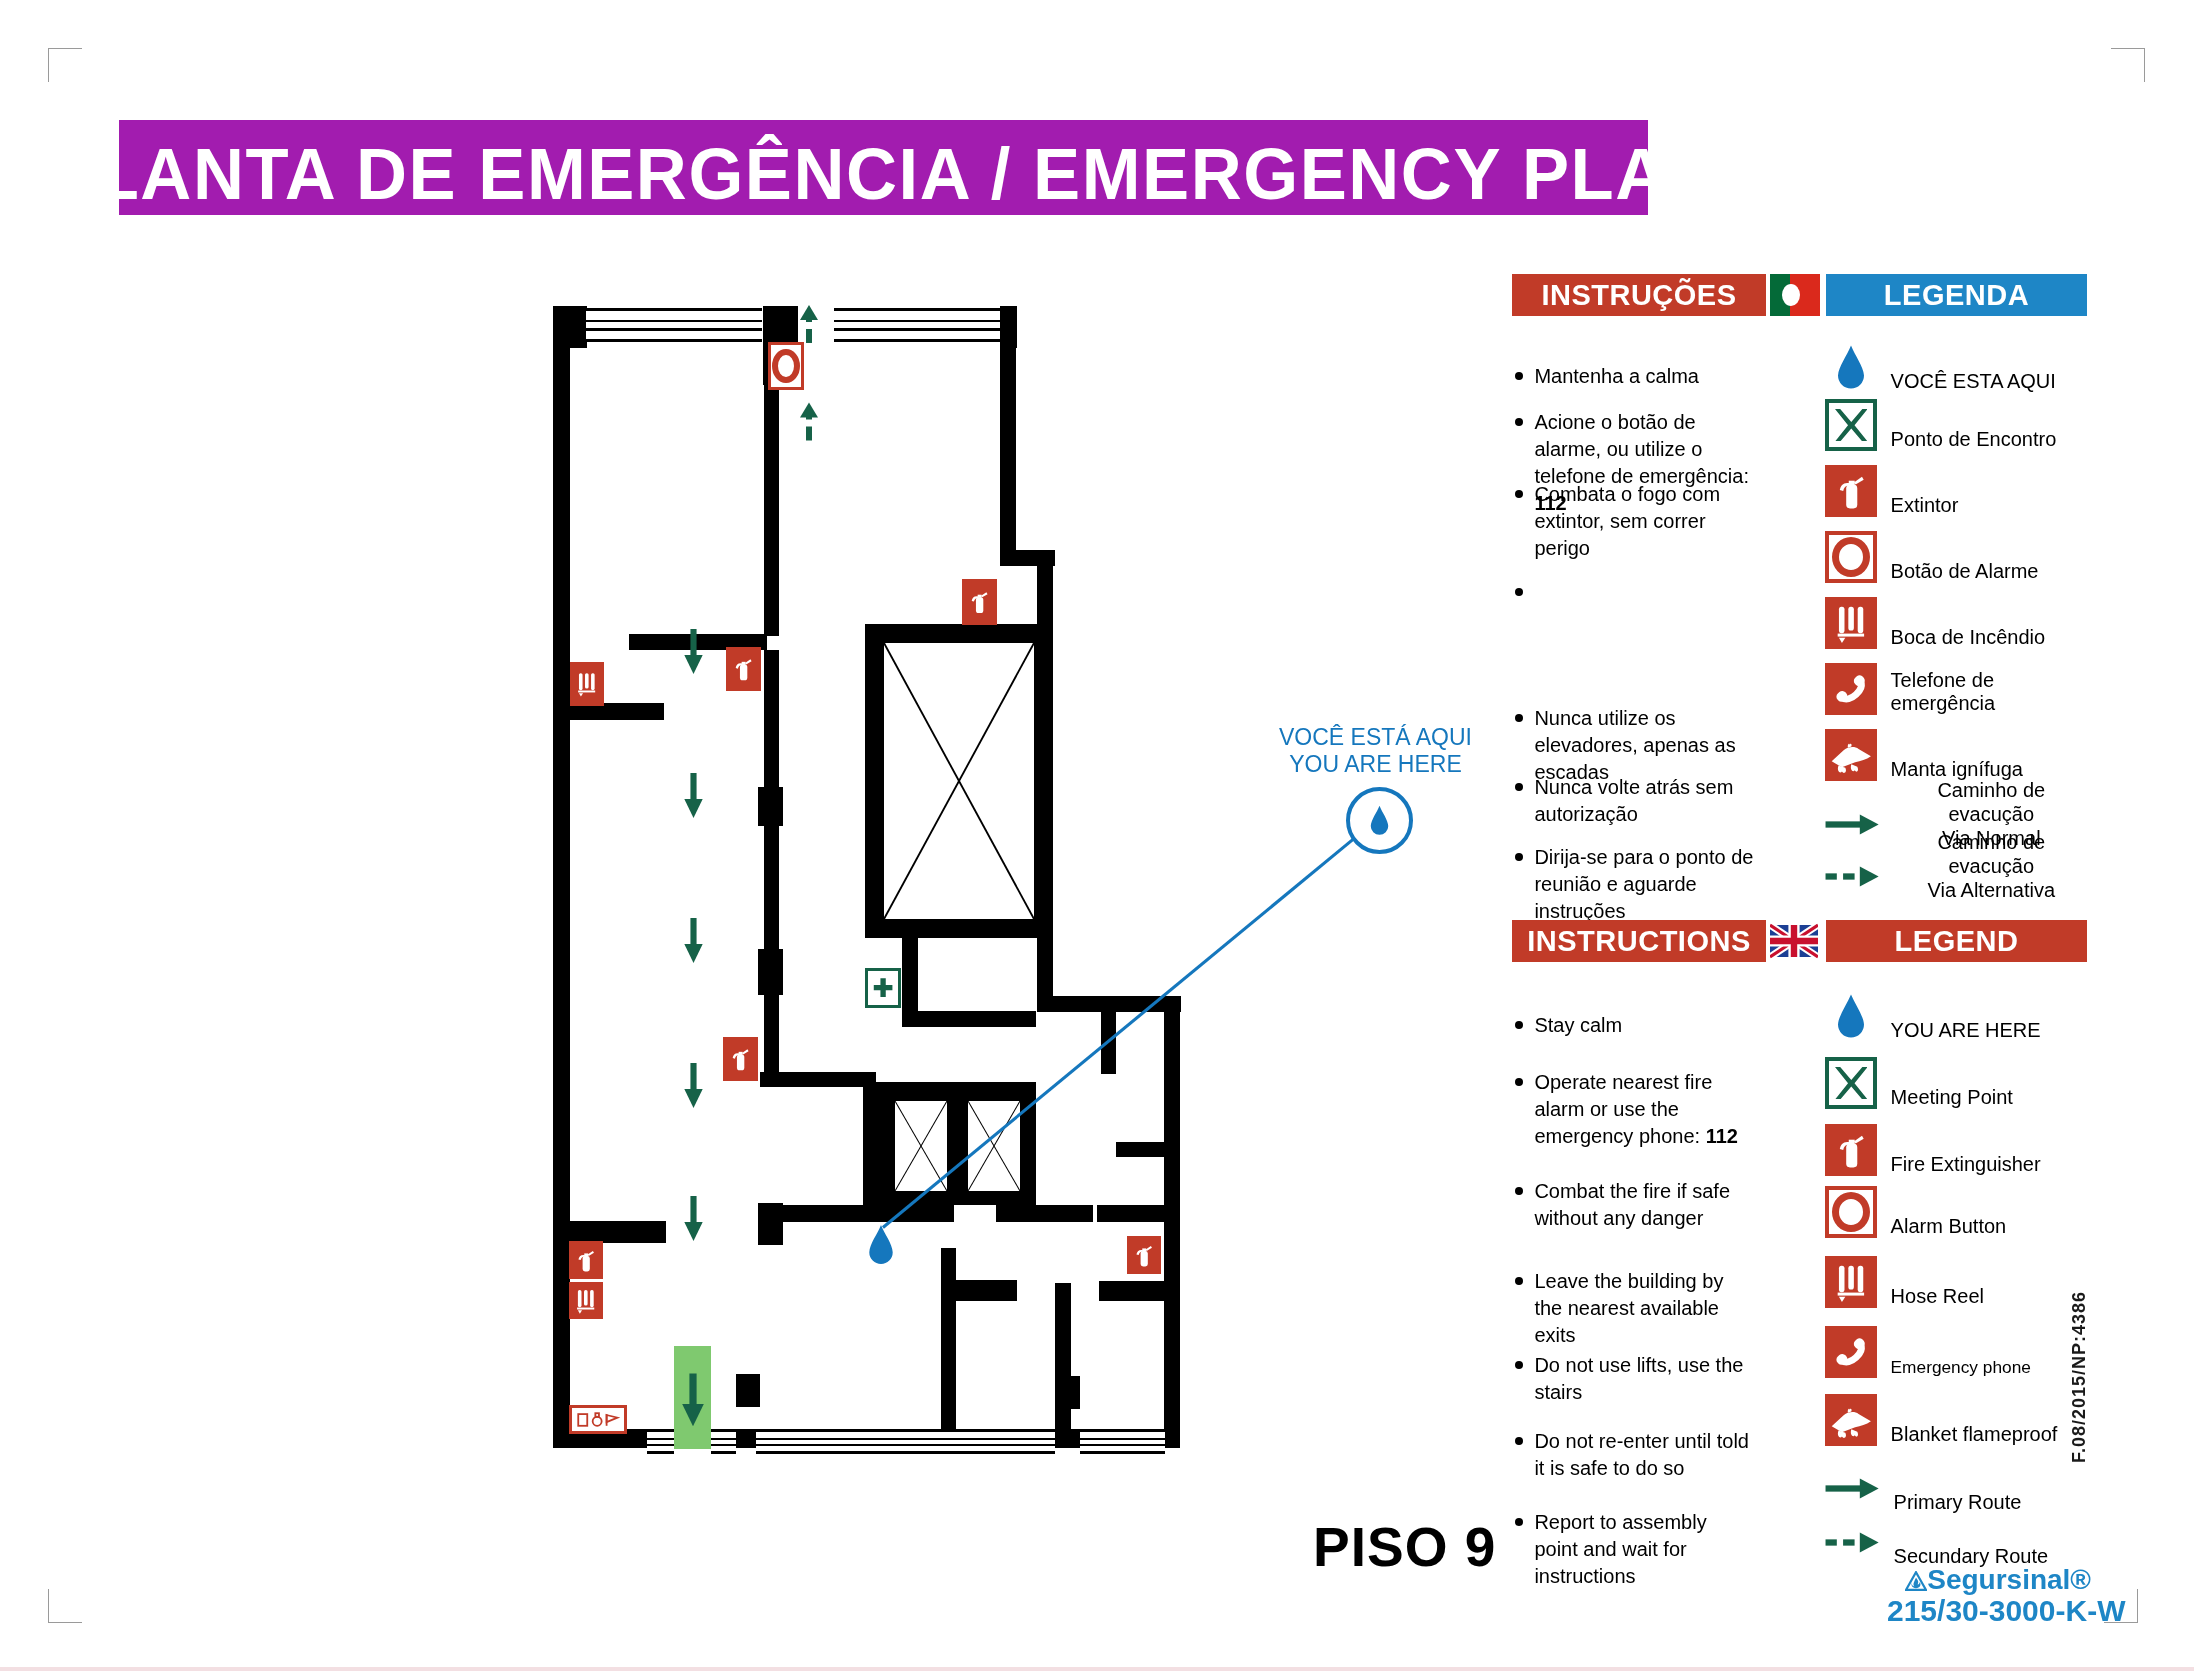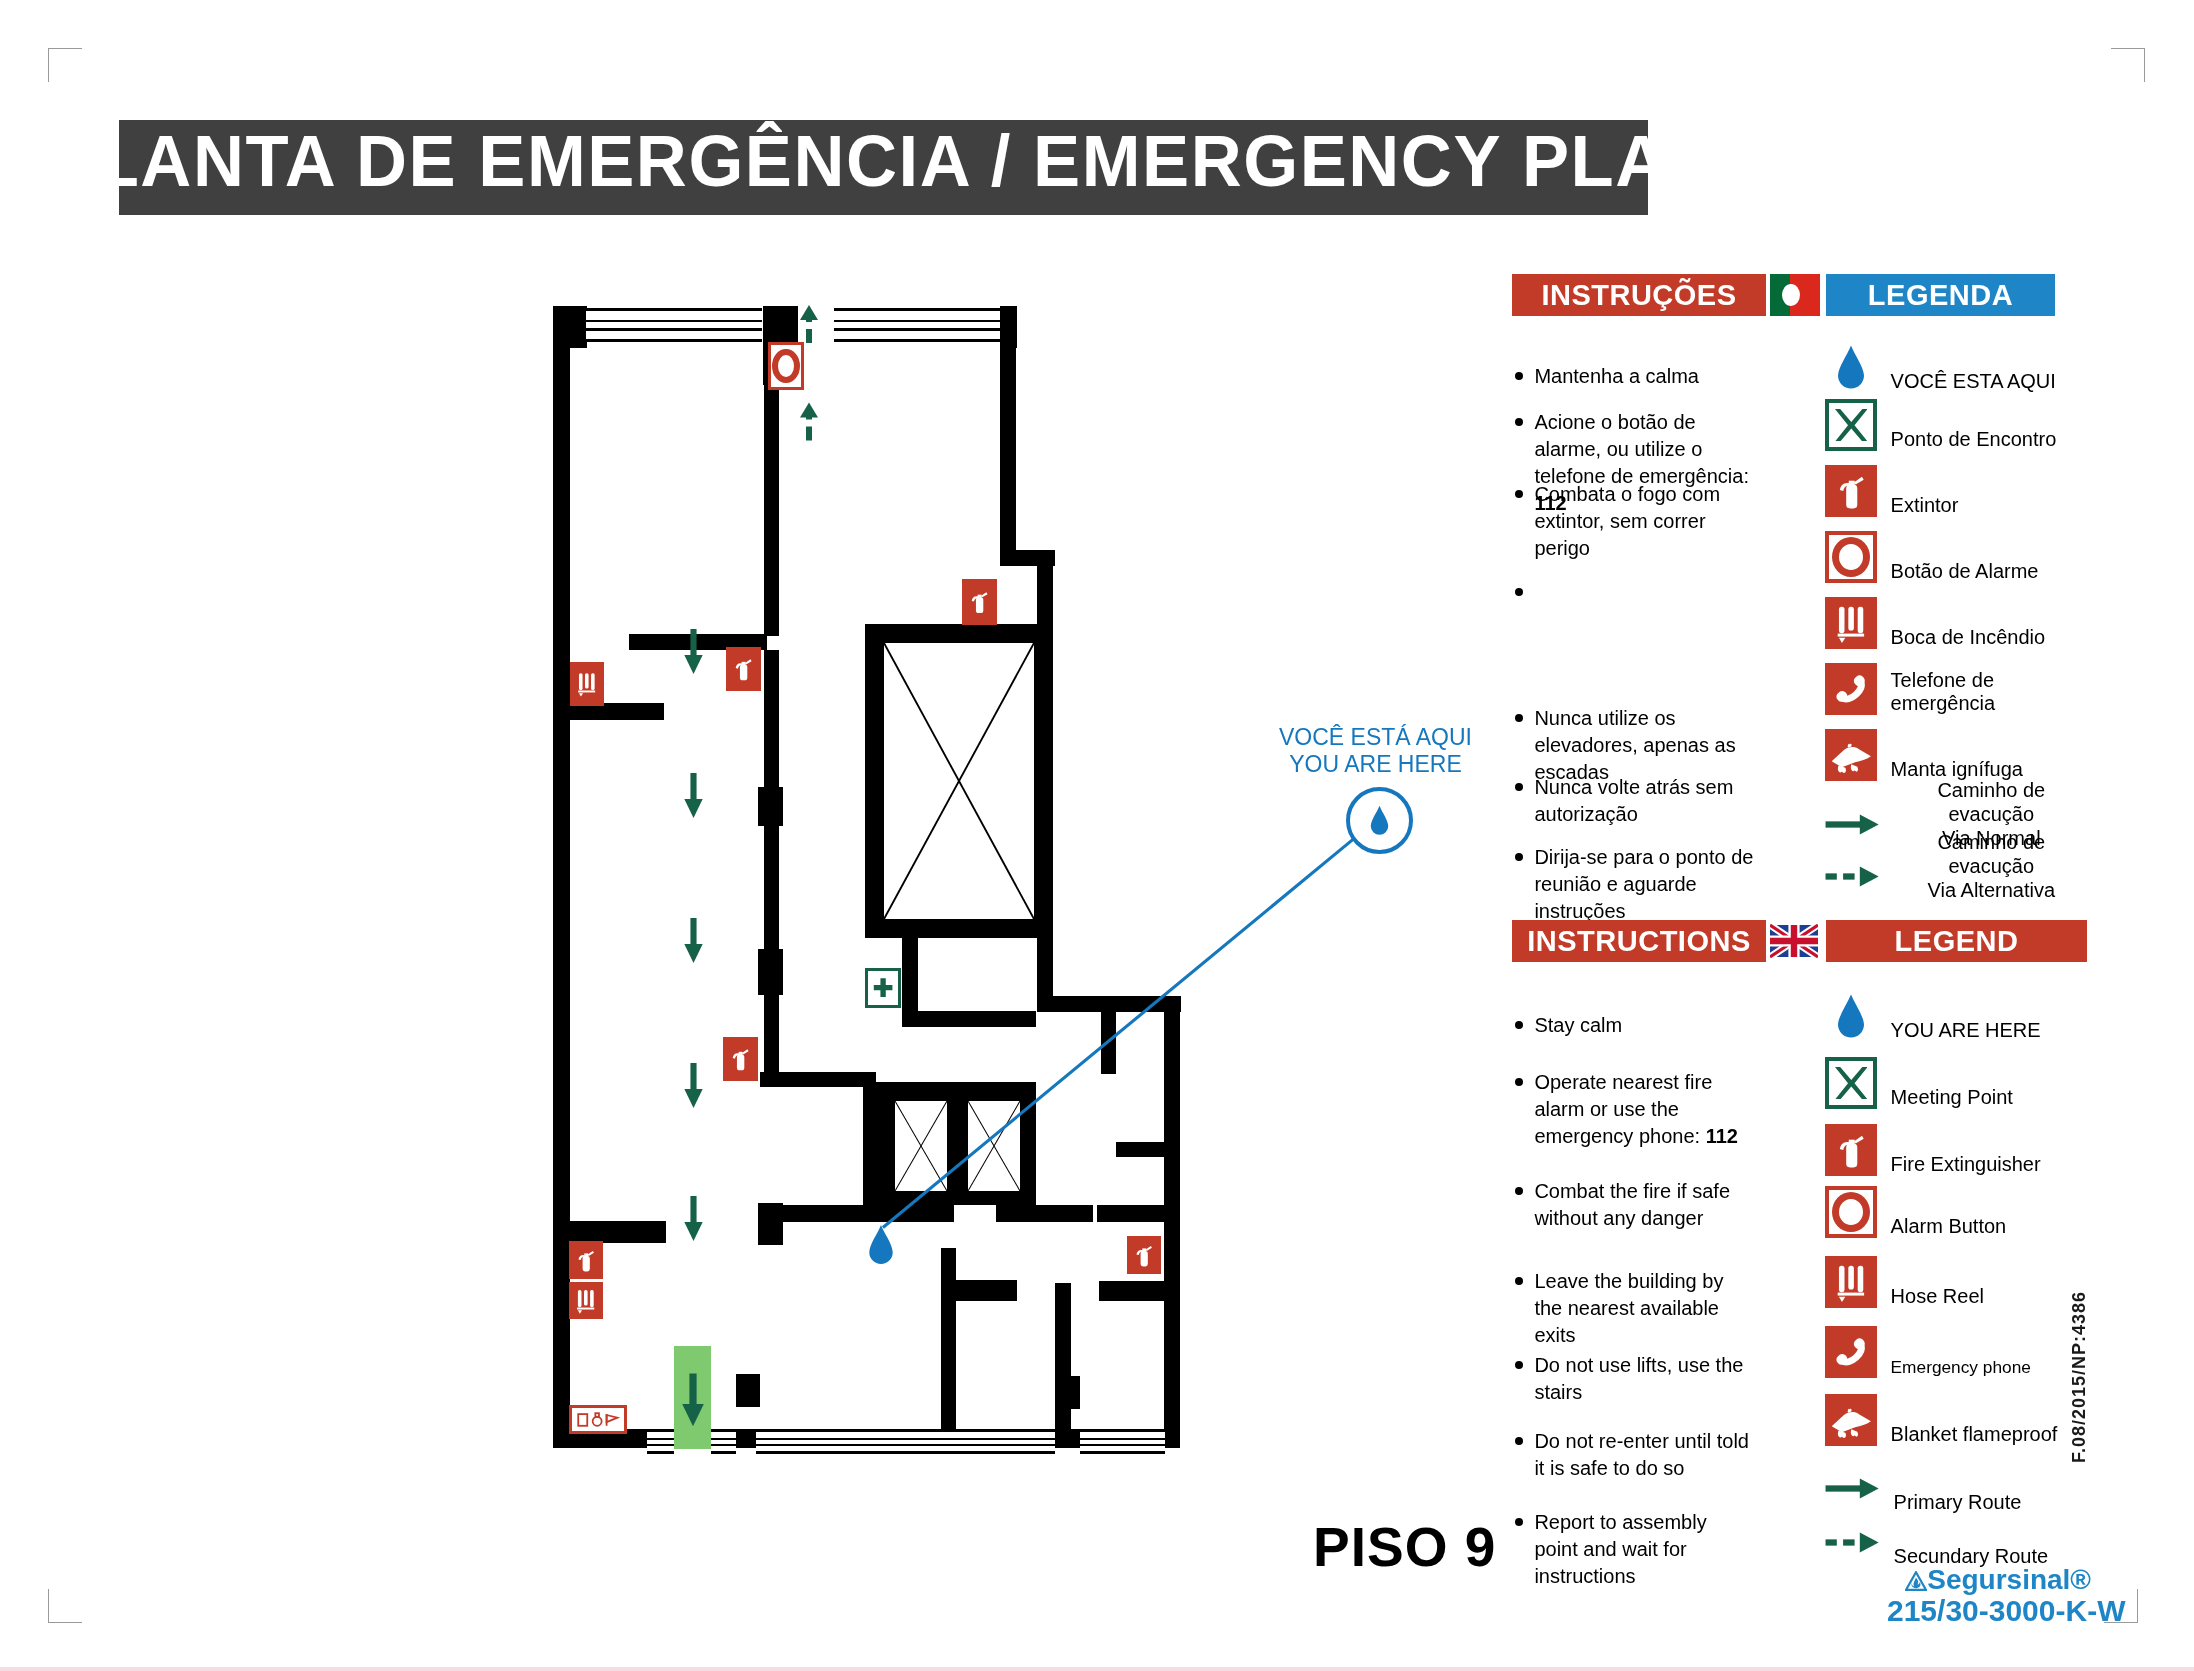--- a/index.html
+++ b/index.html
@@ -17,22 +17,22 @@
   
   .ricon{position:absolute;background:#C13B28;display:flex;align-items:center;justify-content:center;}
   .ricon svg{width:82%;height:86%;fill:#fff;}
   .alarmbox{position:absolute;background:#fff;border:3.7px solid #C13B28;display:flex;align-items:center;justify-content:center;}
   .alarmring{border:6.3px solid #C13B28;border-radius:50%;width:15.7px;height:22px;}
   .fa{position:absolute;background:#fff;border:3.7px solid #166248;display:flex;align-items:center;justify-content:center;}
   .garrow{position:absolute;fill:#166248;}
   .exitstrip{position:absolute;background:#7FC96F;}
   .signpanel{position:absolute;background:#fff;border:3.1px solid #C13B28;display:flex;align-items:center;justify-content:center;gap:3.1px;}
   
-  .banner{position:absolute;left:119px;top:120px;width:1529px;height:95px;background:#404040;
-          display:flex;align-items:flex-start;justify-content:center;}
+  .banner{position:absolute;left:119px;top:120px;width:1529px;height:95px;background:#a21caf;
+          display:flex;align-items:flex-end;justify-content:center;}
   .banner span{color:#fff;font-size:72px;font-weight:bold;letter-spacing:1.6px;white-space:nowrap;transform:scaleX(.98);}
   .hbar{position:absolute;height:42px;display:flex;align-items:center;justify-content:center;
         color:#fff;font-weight:bold;font-size:29px;letter-spacing:0.5px;}
   .red{background:#C13B28;} .blue{background:#1E86C6;}
   .flag{position:absolute;}
   
   .instr{position:absolute;left:1515px;width:252px;display:flex;gap:11.5px;}
   .dot{flex:0 0 7.9px;width:7.9px;height:7.9px;border-radius:50%;background:#000;margin-top:9px;}
   .itxt{font-size:20px;line-height:27px;color:#000;width:220px;}
   .itxt b{font-weight:bold;}
@@ -322,21 +322,21 @@
 
     <div class="piso" style="left:1313px;top:1515px;">PISO 9</div>
   </div>
 
   <div class="hbar red" style="left:1512px;top:274px;width:254px;">
     <span>INSTRUÇÕES</span>
   </div>
   <div class="flag" style="left:1770px;top:274px;width:50px;height:42px;background:linear-gradient(90deg,#046A38 0 40%,#DA291C 40% 100%);">
     <div style="position:absolute;left:11.5px;top:10px;width:18px;height:22px;background:#fff;border-radius:50%;"></div>
   </div>
-  <div class="hbar blue" style="left:1826px;top:274px;width:229px;text-align:center;">
+  <div class="hbar blue" style="left:1826px;top:274px;width:261px;text-align:center;">
     <span>LEGENDA</span>
   </div>
 
   <div class="instr" style="top:363px;">
       <span class="dot"></span>
       <span class="itxt">Mantenha a calma</span>
     </div>
   <div class="instr" style="top:409px;">
       <span class="dot"></span>
       <span class="itxt"><span>Acione o botão de alarme, ou utilize o telefone de emergência: </span><b>112</b></span>

